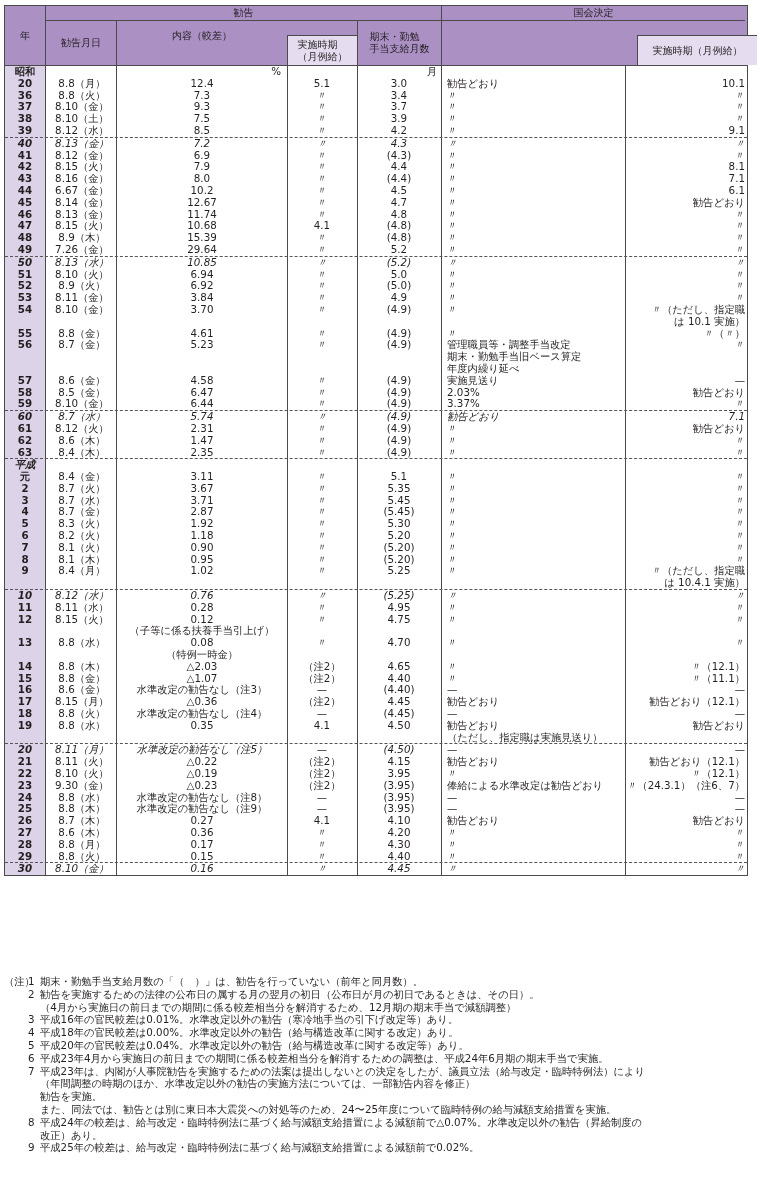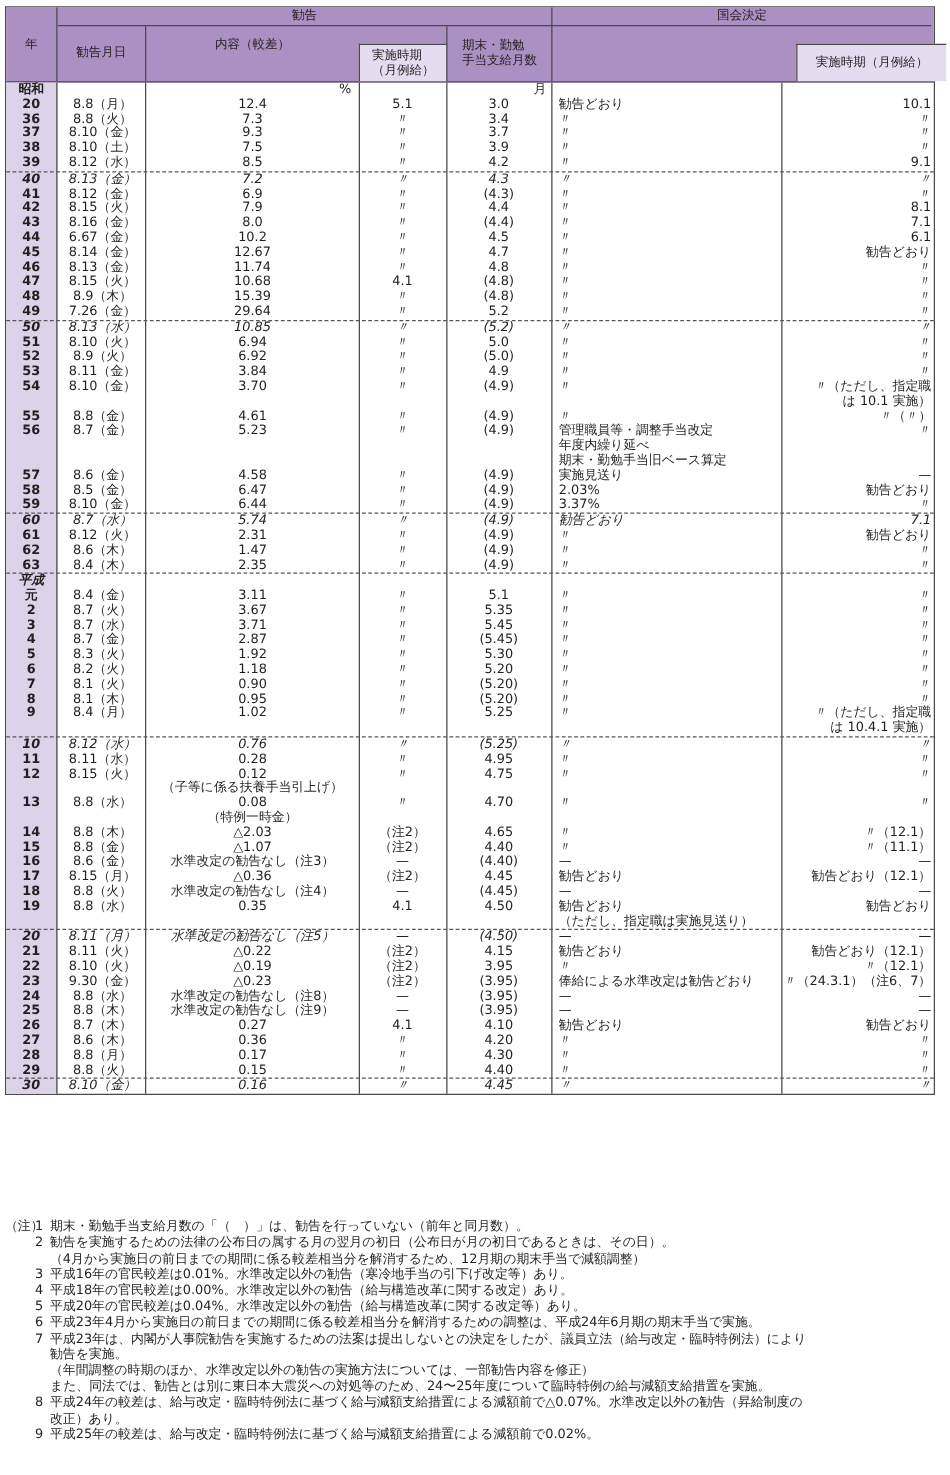--- a/index.html
+++ b/index.html
@@ -279,30 +279,30 @@
         <span class="c-bonus">(4.9)</span>
         <span class="c-dcont">管理職員等・調整手当改定</span>
         <span class="c-dimpl">〃</span>
       </div>
       <div class="row">
         <span class="c-year"></span>
         <span class="c-date"></span>
         <span class="c-cont"></span>
         <span class="c-impl"></span>
         <span class="c-bonus"></span>
+        <span class="c-dcont">期末・勤勉手当旧ベース算定</span>
+        <span class="c-dimpl"></span>
+      </div>
+      <div class="row">
+        <span class="c-year"></span>
+        <span class="c-date"></span>
+        <span class="c-cont"></span>
+        <span class="c-impl"></span>
+        <span class="c-bonus"></span>
         <span class="c-dcont">年度内繰り延べ</span>
-        <span class="c-dimpl"></span>
-      </div>
-      <div class="row">
-        <span class="c-year"></span>
-        <span class="c-date"></span>
-        <span class="c-cont"></span>
-        <span class="c-impl"></span>
-        <span class="c-bonus"></span>
-        <span class="c-dcont">期末・勤勉手当旧ベース算定</span>
         <span class="c-dimpl"></span>
       </div>
       <div class="row">
         <span class="c-year">57</span>
         <span class="c-date">8.6（金）</span>
         <span class="c-cont">4.58</span>
         <span class="c-impl">〃</span>
         <span class="c-bonus">(4.9)</span>
         <span class="c-dcont">実施見送り</span>
         <span class="c-dimpl">—</span>
@@ -681,19 +681,19 @@
 
 <div class="notes" id="notes">
     <div class="note"><span class="lbl" style="left: -2px; width: auto; text-align: left;">（注）</span><span class="num">1</span><span>期末・勤勉手当支給月数の「（　）」は、勧告を行っていない（前年と同月数）。</span></div>
     <div class="note"><span class="num">2</span><span>勧告を実施するための法律の公布日の属する月の翌月の初日（公布日が月の初日であるときは、その日）。</span></div>
     <div class="note"><span class="num"></span><span>（4月から実施日の前日までの期間に係る較差相当分を解消するため、12月期の期末手当で減額調整）</span></div>
     <div class="note"><span class="num">3</span><span>平成16年の官民較差は0.01%。水準改定以外の勧告（寒冷地手当の引下げ改定等）あり。</span></div>
     <div class="note"><span class="num">4</span><span>平成18年の官民較差は0.00%。水準改定以外の勧告（給与構造改革に関する改定）あり。</span></div>
     <div class="note"><span class="num">5</span><span>平成20年の官民較差は0.04%。水準改定以外の勧告（給与構造改革に関する改定等）あり。</span></div>
     <div class="note"><span class="num">6</span><span>平成23年4月から実施日の前日までの期間に係る較差相当分を解消するための調整は、平成24年6月期の期末手当で実施。</span></div>
     <div class="note"><span class="num">7</span><span>平成23年は、内閣が人事院勧告を実施するための法案は提出しないとの決定をしたが、議員立法（給与改定・臨時特例法）により</span></div>
+    <div class="note"><span class="num"></span><span>（年間調整の時期のほか、水準改定以外の勧告の実施方法については、一部勧告内容を修正）</span></div>
     <div class="note"><span class="num"></span><span>勧告を実施。</span></div>
-    <div class="note"><span class="num"></span><span>（年間調整の時期のほか、水準改定以外の勧告の実施方法については、一部勧告内容を修正）</span></div>
     <div class="note"><span class="num"></span><span>また、同法では、勧告とは別に東日本大震災への対処等のため、24〜25年度について臨時特例の給与減額支給措置を実施。</span></div>
     <div class="note"><span class="num">8</span><span>平成24年の較差は、給与改定・臨時特例法に基づく給与減額支給措置による減額前で△0.07%。水準改定以外の勧告（昇給制度の</span></div>
     <div class="note"><span class="num"></span><span>改正）あり。</span></div>
     <div class="note"><span class="num">9</span><span>平成25年の較差は、給与改定・臨時特例法に基づく給与減額支給措置による減額前で0.02%。</span></div>
   </div>
 
 </body></html>

